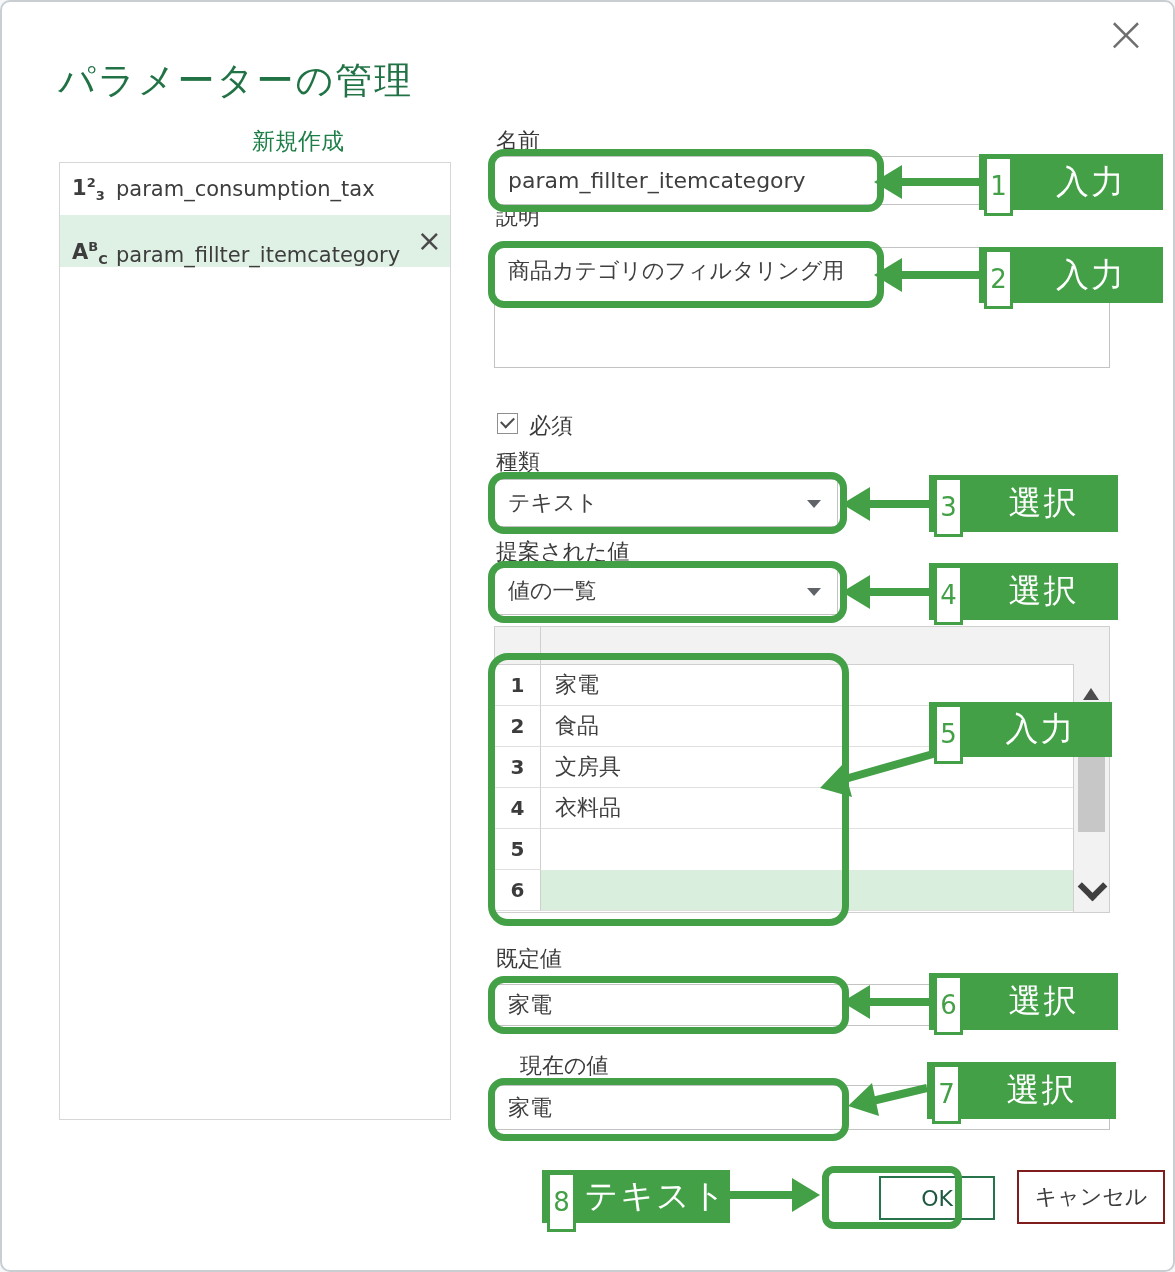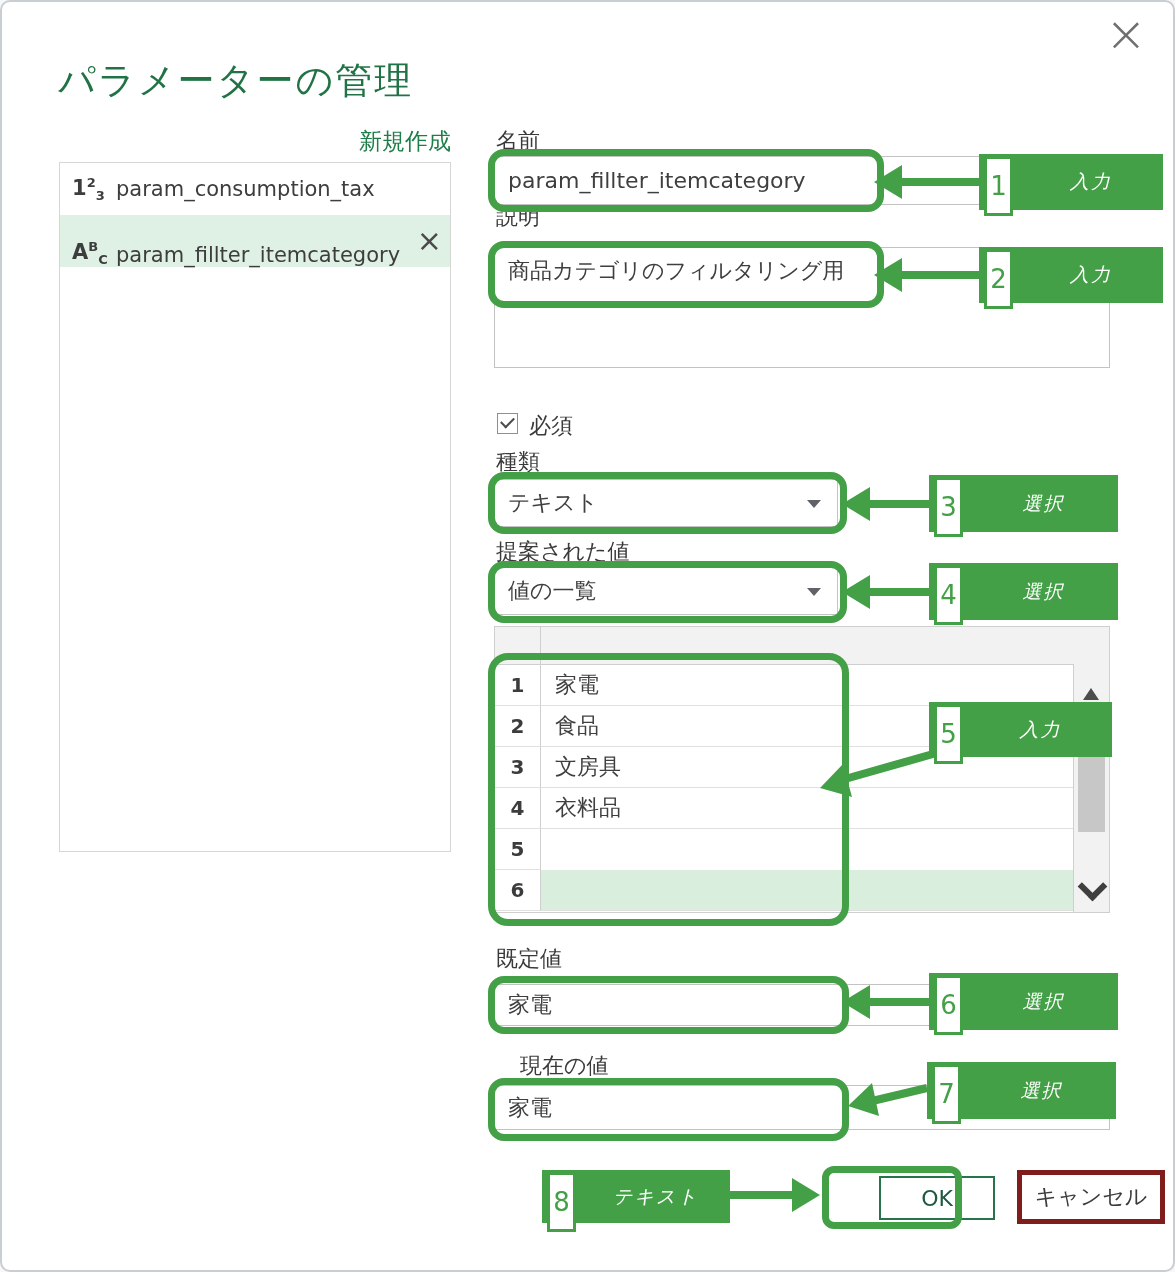--- a/index.html
+++ b/index.html
@@ -22,25 +22,25 @@
   }
   .close-x{
     position:absolute;left:1098px;top:4px;width:52px;height:56px;
     font-size:50px;font-weight:200;color:#6f6f6f;line-height:56px;text-align:center;cursor:pointer;
   }
   .dlg-title{
     position:absolute;left:56px;top:54px;
     font-size:37px;font-weight:300;color:var(--title-green);letter-spacing:2px;
   }
   .new-link{
-    position:absolute;left:250px;top:124px;width:199px;text-align:right;
+    position:absolute;left:250px;top:124px;width:199px;
     font-size:23px;color:var(--link-green);cursor:pointer;
   }
   .listbox{
-    position:absolute;left:57px;top:160px;width:392px;height:690px;
+    position:absolute;left:57px;top:160px;width:392px;height:958px;
     border:1px solid #d6d6d6;box-sizing:border-box;background:#fff;
   }
   .list-item{
     position:relative;height:52px;display:flex;align-items:center;
     font-size:21px;color:#3d3d3d;
   }
   .list-item.selected{background:var(--sel-bg);align-items:flex-end;}
   .li-icon{width:44px;margin-left:12px;font-weight:bold;font-size:21px;color:#3d3d3d;flex:0 0 auto;}
   .li-icon sup{font-size:13px;}
   .li-icon sub{font-size:13px;}
@@ -106,38 +106,38 @@
     position:absolute;left:8px;top:212px;width:15px;height:15px;
     border-right:6px solid #3f3f3f;border-bottom:6px solid #3f3f3f;
     transform:rotate(45deg);
   }
   
   .btn{
     position:absolute;background:#fff;display:flex;align-items:center;justify-content:center;
     font-size:22px;cursor:pointer;box-sizing:border-box;margin-left:45px;
   }
   .btn-ok{left:832px;top:1174px;width:116px;height:44px;border:2px solid var(--ok-border);color:#1f5a40;}
-  .btn-cancel{left:970px;top:1168px;width:148px;height:54px;border:5px solid #7f1d1d;color:#3c3c3c;}
+  .btn-cancel{left:970px;top:1168px;width:148px;height:54px;border:2px solid #7f1d1d;color:#3c3c3c;}
   
   .hl{
     position:absolute;border:7px solid var(--accent);border-radius:16px;
     box-sizing:border-box;pointer-events:none;background:transparent;
   }
   
   .ann{position:absolute;background:var(--accent);box-sizing:border-box;}
   .ann .num{
     position:absolute;left:5px;top:2px;width:29px;height:60px;
     background:#fff;border:3px solid var(--accent);box-sizing:border-box;
     display:flex;align-items:center;justify-content:center;
     font-size:26px;color:var(--accent);
   }
   .ann .lbl{
     position:absolute;left:40px;right:0;top:0;bottom:0;
     display:flex;align-items:center;justify-content:center;
-    font-size:19px;color:#fff;font-weight:500;letter-spacing:2px;font-style:italic;
+    font-size:33px;color:#fff;font-weight:500;letter-spacing:2px;
   }
   .overlay-svg{position:absolute;left:0;top:0;pointer-events:none;}
 </style>
 </head>
 <body>
 
 <div class="dialog">
 
   <div class="close-x">×</div>
 

